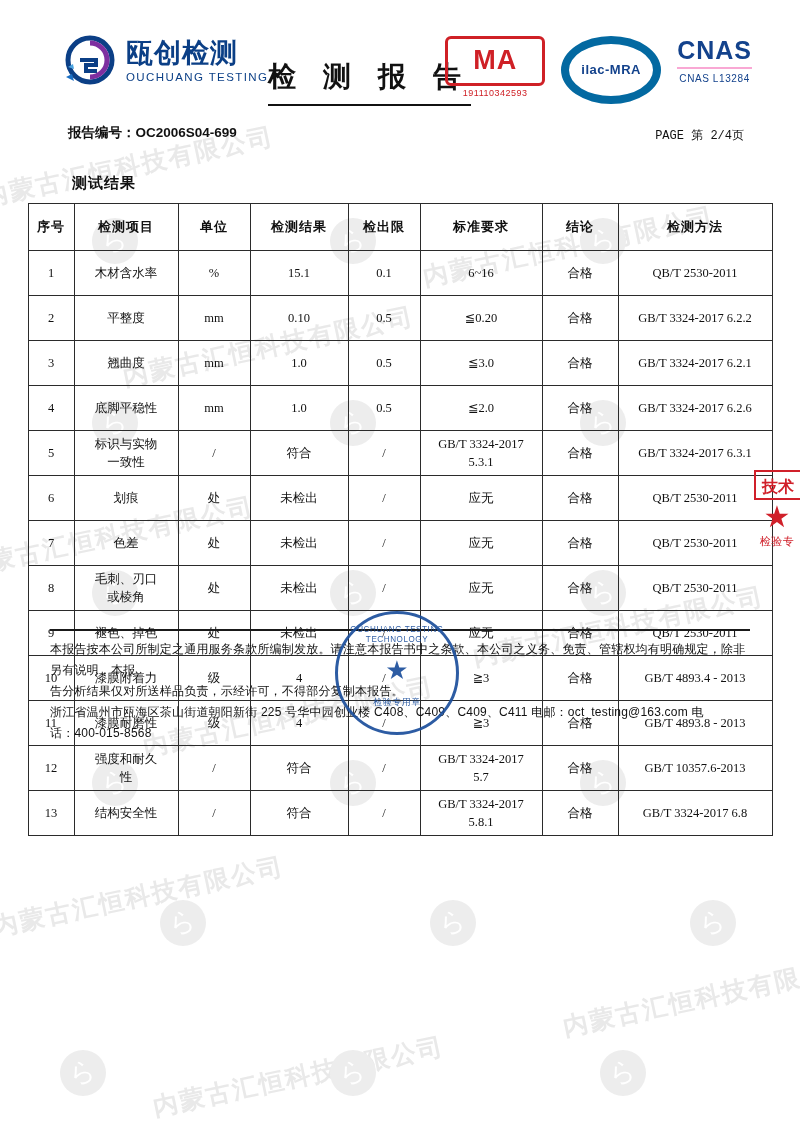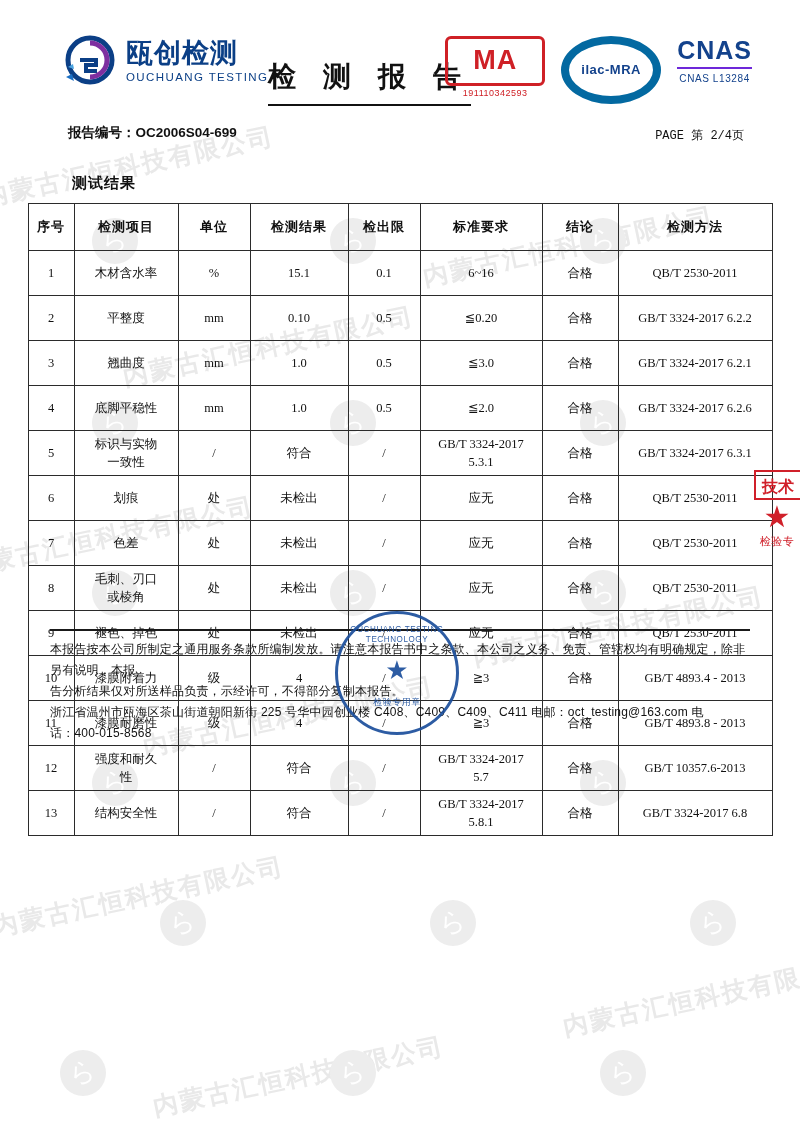--- a/index.html
+++ b/index.html
@@ -136,21 +136,21 @@
     font-size: 13px;
     font-weight: bold;
     line-height: 52px;
     letter-spacing: 0.5px;
   }
   .cnas-word {
     font-size: 25px;
     font-weight: bold;
     color: #13428c;
     letter-spacing: 1px;
-    border-bottom: 2px solid #6d28d9;
+    border-bottom: 2px solid #f9a8d4;
     padding-bottom: 2px;
   }
   .cnas-num {
     font-size: 10px;
     color: #13428c;
     margin-top: 4px;
     letter-spacing: 0.6px;
   }
 
   

